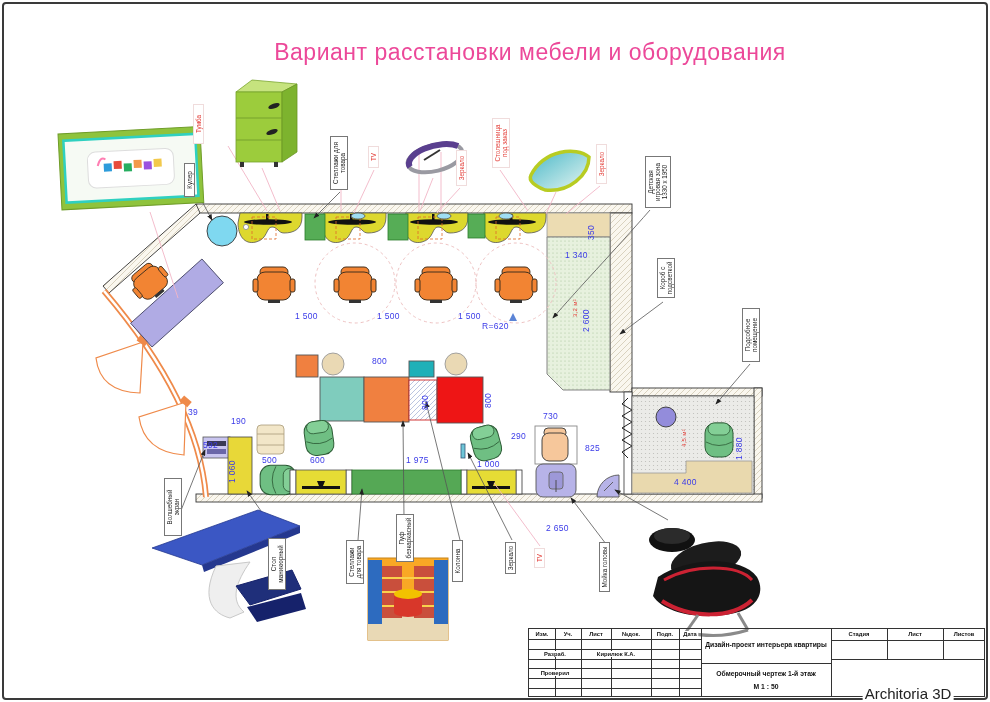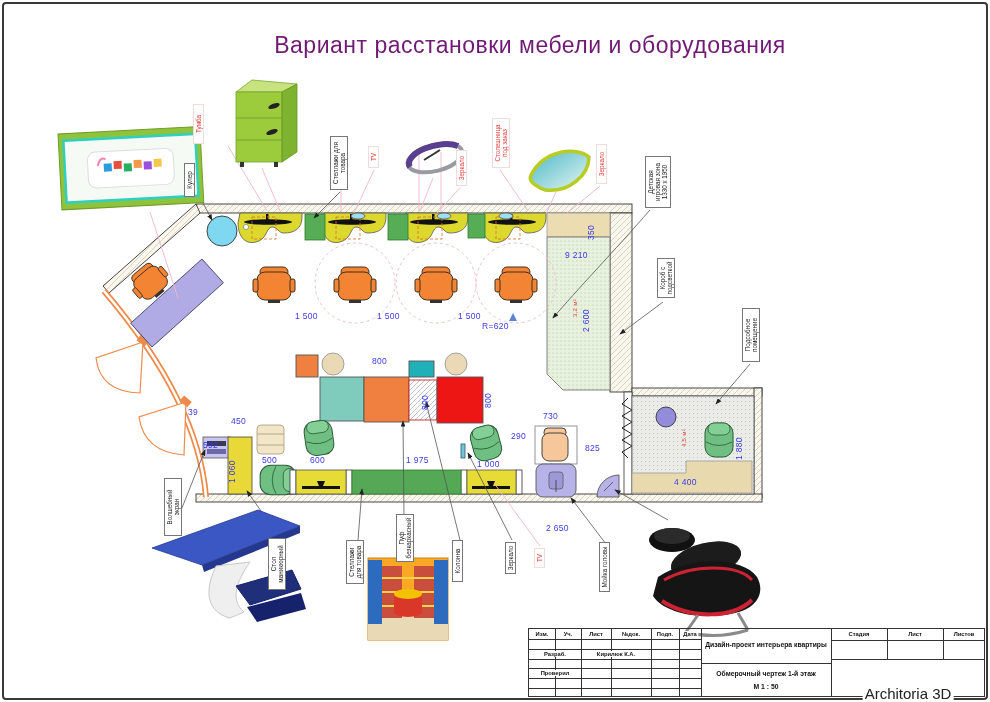--- a/index.html
+++ b/index.html
@@ -1,21 +1,21 @@
 <!DOCTYPE html>
 <html><head>
 <meta charset="utf-8">
 <style>
   html,body{margin:0;padding:0;background:#fff;}
   #stage{position:relative;width:990px;height:702px;background:#fff;overflow:hidden;
          font-family:"Liberation Sans",sans-serif;}
   .frame{position:absolute;inset:2px;border:2px solid #3a3a3a;border-radius:4px;pointer-events:none;}
   #plan-svg{position:absolute;left:0;top:0;}
-  .title{position:absolute;left:230px;top:32px;width:600px;text-align:center;
-         font-size:23px;color:#701a75;letter-spacing:.5px;}
+  .title{position:absolute;left:230px;top:39px;width:600px;text-align:center;
+         font-size:23px;color:#ec4899;letter-spacing:.5px;}
   .dim{position:absolute;font-size:8.5px;color:#3a3ae8;white-space:nowrap;letter-spacing:.3px;}
   .dim.v{transform:rotate(-90deg);transform-origin:0 0;}
   .dim.red{color:#e33b35;font-size:6px;}
   .lbl{position:absolute;transform:rotate(-90deg);transform-origin:0 0;
        font-size:6.3px;line-height:1.15;color:#222;background:#fff;border:1px solid #777;
        padding:1px 2px;text-align:center;box-sizing:border-box;}
   .lbl.red{color:#e33b35;border-color:#f0dcdc;}
   
   #tblock{position:absolute;left:528px;top:628px;width:457px;height:69px;border:1px solid #333;
           box-sizing:border-box;font-size:5.8px;color:#111;}
@@ -322,29 +322,29 @@
   <div class="lbl" style="left:452px;top:582px;width:42px">Колонна</div>
   <div class="lbl" style="left:505px;top:574px;width:32px">Зеркало</div>
   <div class="lbl red" style="left:534px;top:568px;width:20px">TV</div>
   <div class="lbl" style="left:599px;top:592px;width:50px">Мойка головы</div>
 
   <span class="dim" style="left:295px;top:311px">1 500</span>
   <span class="dim" style="left:377px;top:311px">1 500</span>
   <span class="dim" style="left:458px;top:311px">1 500</span>
   <span class="dim" style="left:482px;top:321px">R=620</span>
   <span class="dim v" style="left:586px;top:240px">350</span>
-  <span class="dim" style="left:565px;top:250px">9 210</span>
+  <span class="dim" style="left:565px;top:250px">1 340</span>
   <span class="dim v" style="left:581px;top:332px">2 600</span>
   <span class="dim red v" style="left:572px;top:317px">3,2 м²</span>
   <span class="dim" style="left:372px;top:356px">800</span>
   <span class="dim v" style="left:483px;top:408px">800</span>
   <span class="dim v" style="left:420px;top:410px">800</span>
   <span class="dim" style="left:188px;top:407px">39</span>
   <span class="dim" style="left:203px;top:440px">592</span>
-  <span class="dim" style="left:231px;top:416px">450</span>
+  <span class="dim" style="left:231px;top:416px">190</span>
   <span class="dim v" style="left:227px;top:483px">1 060</span>
   <span class="dim" style="left:262px;top:455px">500</span>
   <span class="dim" style="left:310px;top:455px">600</span>
   <span class="dim" style="left:406px;top:455px">1 975</span>
   <span class="dim" style="left:477px;top:459px">1 000</span>
   <span class="dim" style="left:543px;top:411px">730</span>
   <span class="dim" style="left:511px;top:431px">290</span>
   <span class="dim" style="left:585px;top:443px">825</span>
   <span class="dim" style="left:546px;top:523px">2 650</span>
   <span class="dim v" style="left:734px;top:460px">1 880</span>

